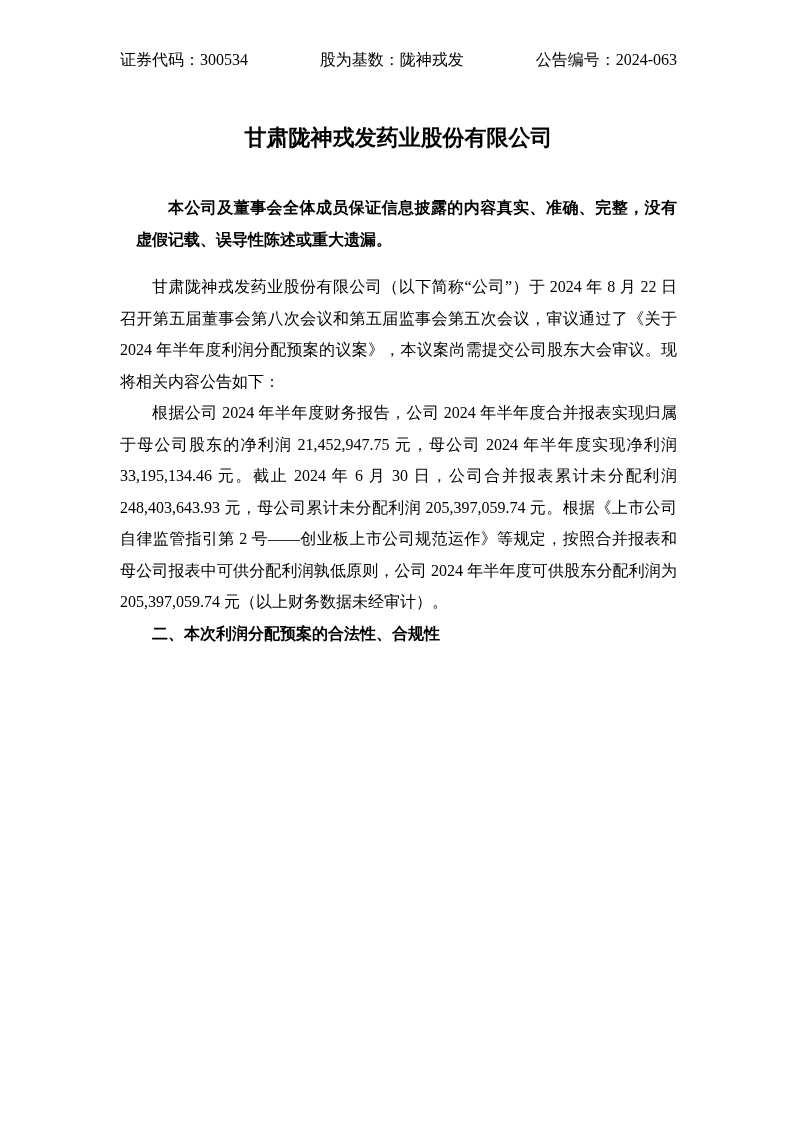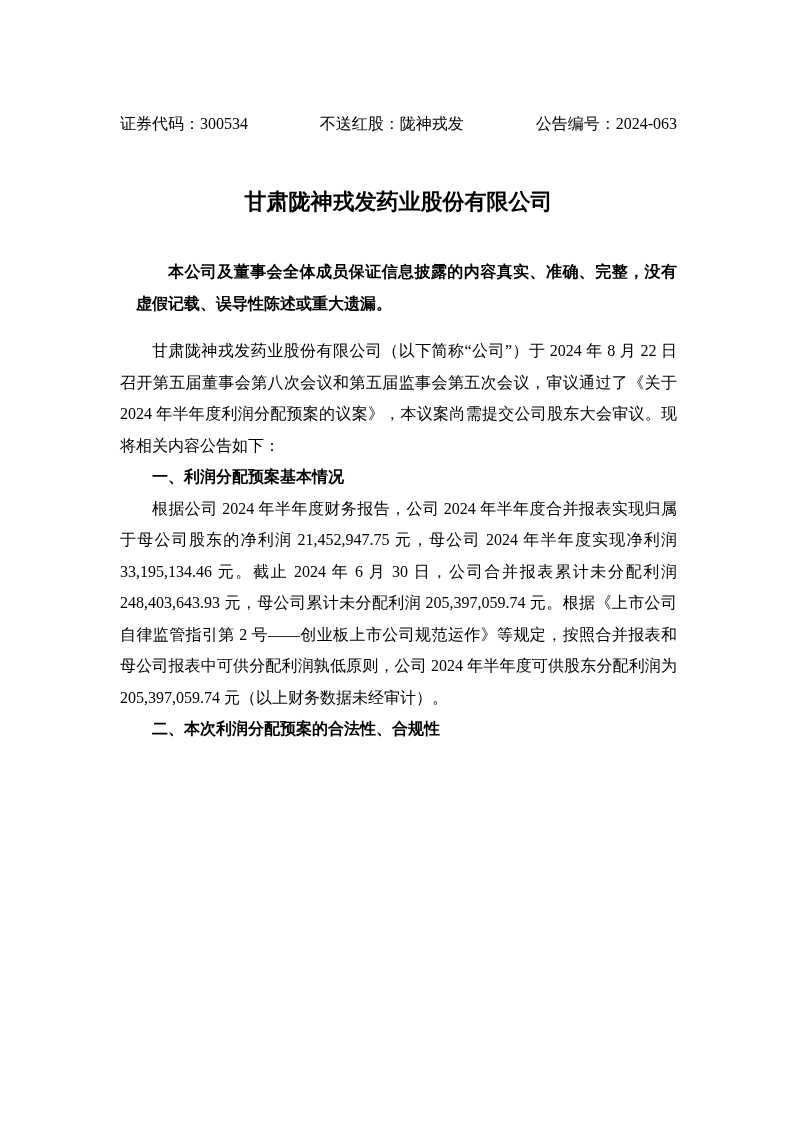--- a/index.html
+++ b/index.html
@@ -7,21 +7,21 @@
     padding: 0;
     background: #ffffff;
   }
   .page {
     position: relative;
     width: 793px;
     height: 1122px;
     background: #ffffff;
     color: #000000;
     box-sizing: border-box;
-    padding: 108px 116px 0 120px;
+    padding: 44px 116px 0 120px;
     overflow: hidden;
     font-family: "Liberation Serif", "DejaVu Serif", serif;
   }
   .doc-header {
     display: flex;
     justify-content: space-between;
     align-items: baseline;
     font-size: 16px;
     line-height: 32px;
     white-space: nowrap;
@@ -63,32 +63,31 @@
     text-indent: 2em;
   }
 </style>
 </head>
 <body>
 
 <div class="page">
 
   <div class="doc-header">
     <span>证券代码：300534</span>
-    <span>不送红股：陇神戎发</span>
+    <span>股为基数：陇神戎发</span>
     <span>公告编号：2024-063</span>
   </div>
 
   <h1 class="doc-title first">甘肃陇神戎发药业股份有限公司</h1>
 
 
   <p class="statement">本公司及董事会全体成员保证信息披露的内容真实、准确、完整，没有虚假记载、误导性陈述或重大遗漏。</p>
 
   <p class="para intro">甘肃陇神戎发药业股份有限公司（以下简称“公司”）于 2024 年 8 月 22 日召开第五届董事会第八次会议和第五届监事会第五次会议，审议通过了《关于 2024 年半年度利润分配预案的议案》，本议案尚需提交公司股东大会审议。现将相关内容公告如下：</p>
 
-  <p class="sec-heading">一、利润分配预案基本情况</p>
 
   <p class="para">根据公司 2024 年半年度财务报告，公司 2024 年半年度合并报表实现归属于母公司股东的净利润 21,452,947.75 元，母公司 2024 年半年度实现净利润 33,195,134.46 元。截止 2024 年 6 月 30 日，公司合并报表累计未分配利润 248,403,643.93 元，母公司累计未分配利润 205,397,059.74 元。根据《上市公司自律监管指引第 2 号——创业板上市公司规范运作》等规定，按照合并报表和母公司报表中可供分配利润孰低原则，公司 2024 年半年度可供股东分配利润为 205,397,059.74 元（以上财务数据未经审计）。</p>
 
 
 
   <p class="sec-heading">二、本次利润分配预案的合法性、合规性</p>
 
 </div>
 
 </body></html>

